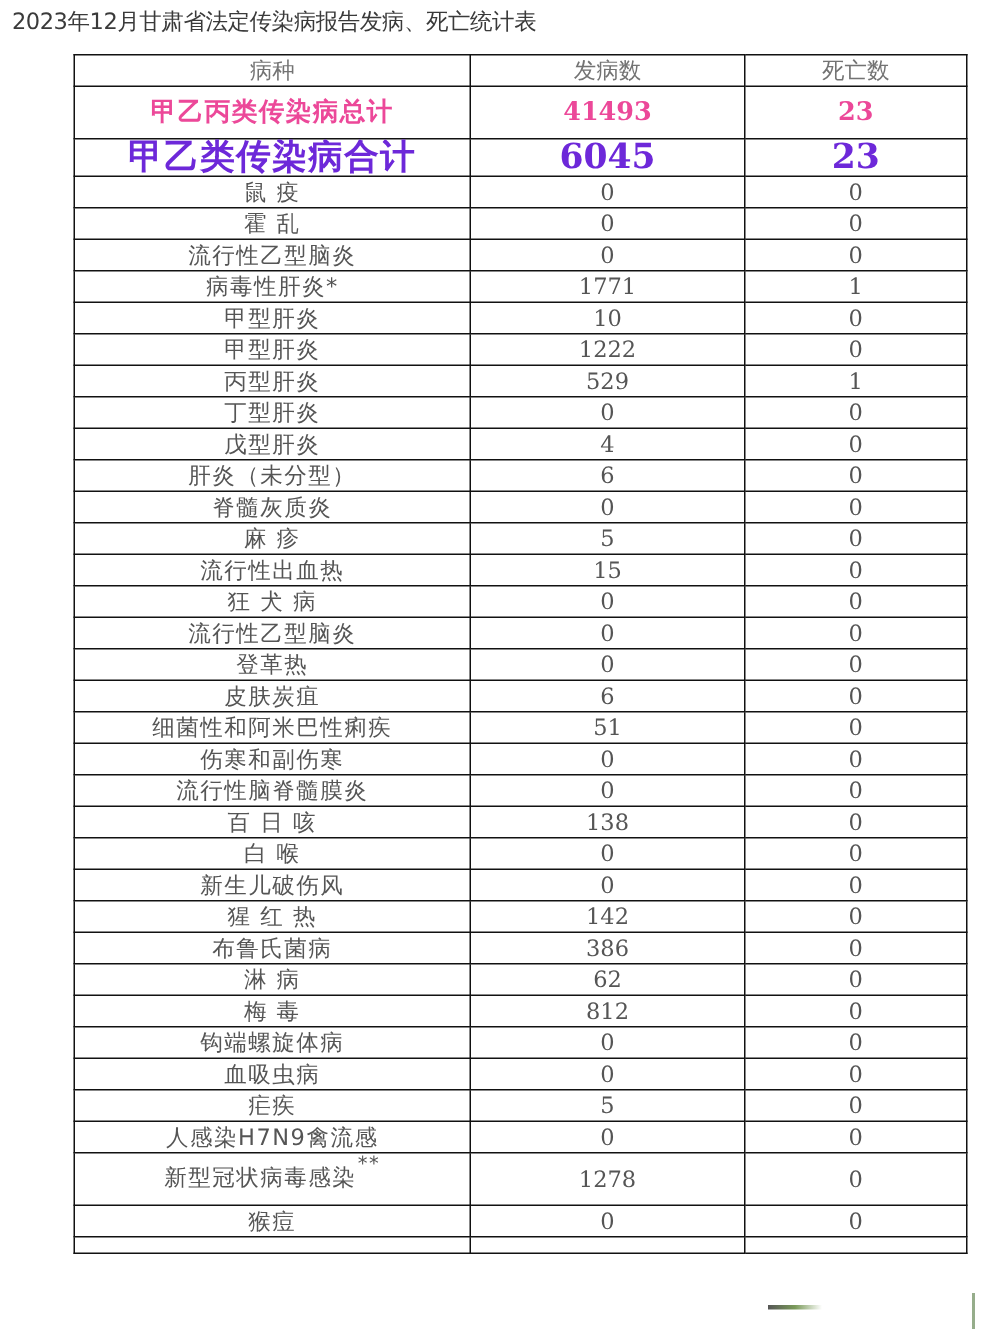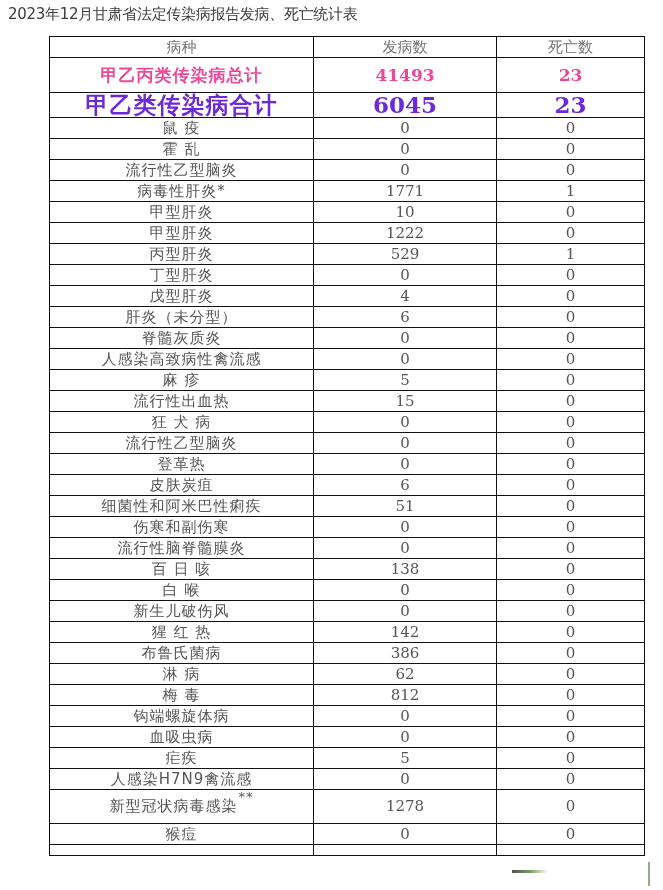--- a/index.html
+++ b/index.html
@@ -128,25 +128,20 @@
       <td class="name">肝炎（未分型）</td>
       <td>6</td>
       <td>0</td>
     </tr>
       <tr style="">
       <td class="name">脊髓灰质炎</td>
       <td>0</td>
       <td>0</td>
     </tr>
       <tr style="">
-      <td class="name">人感染高致病性禽流感</td>
-      <td>0</td>
-      <td>0</td>
-    </tr>
-      <tr style="">
       <td class="name">麻 疹</td>
       <td>5</td>
       <td>0</td>
     </tr>
       <tr style="">
       <td class="name">流行性出血热</td>
       <td>15</td>
       <td>0</td>
     </tr>
       <tr style="">

